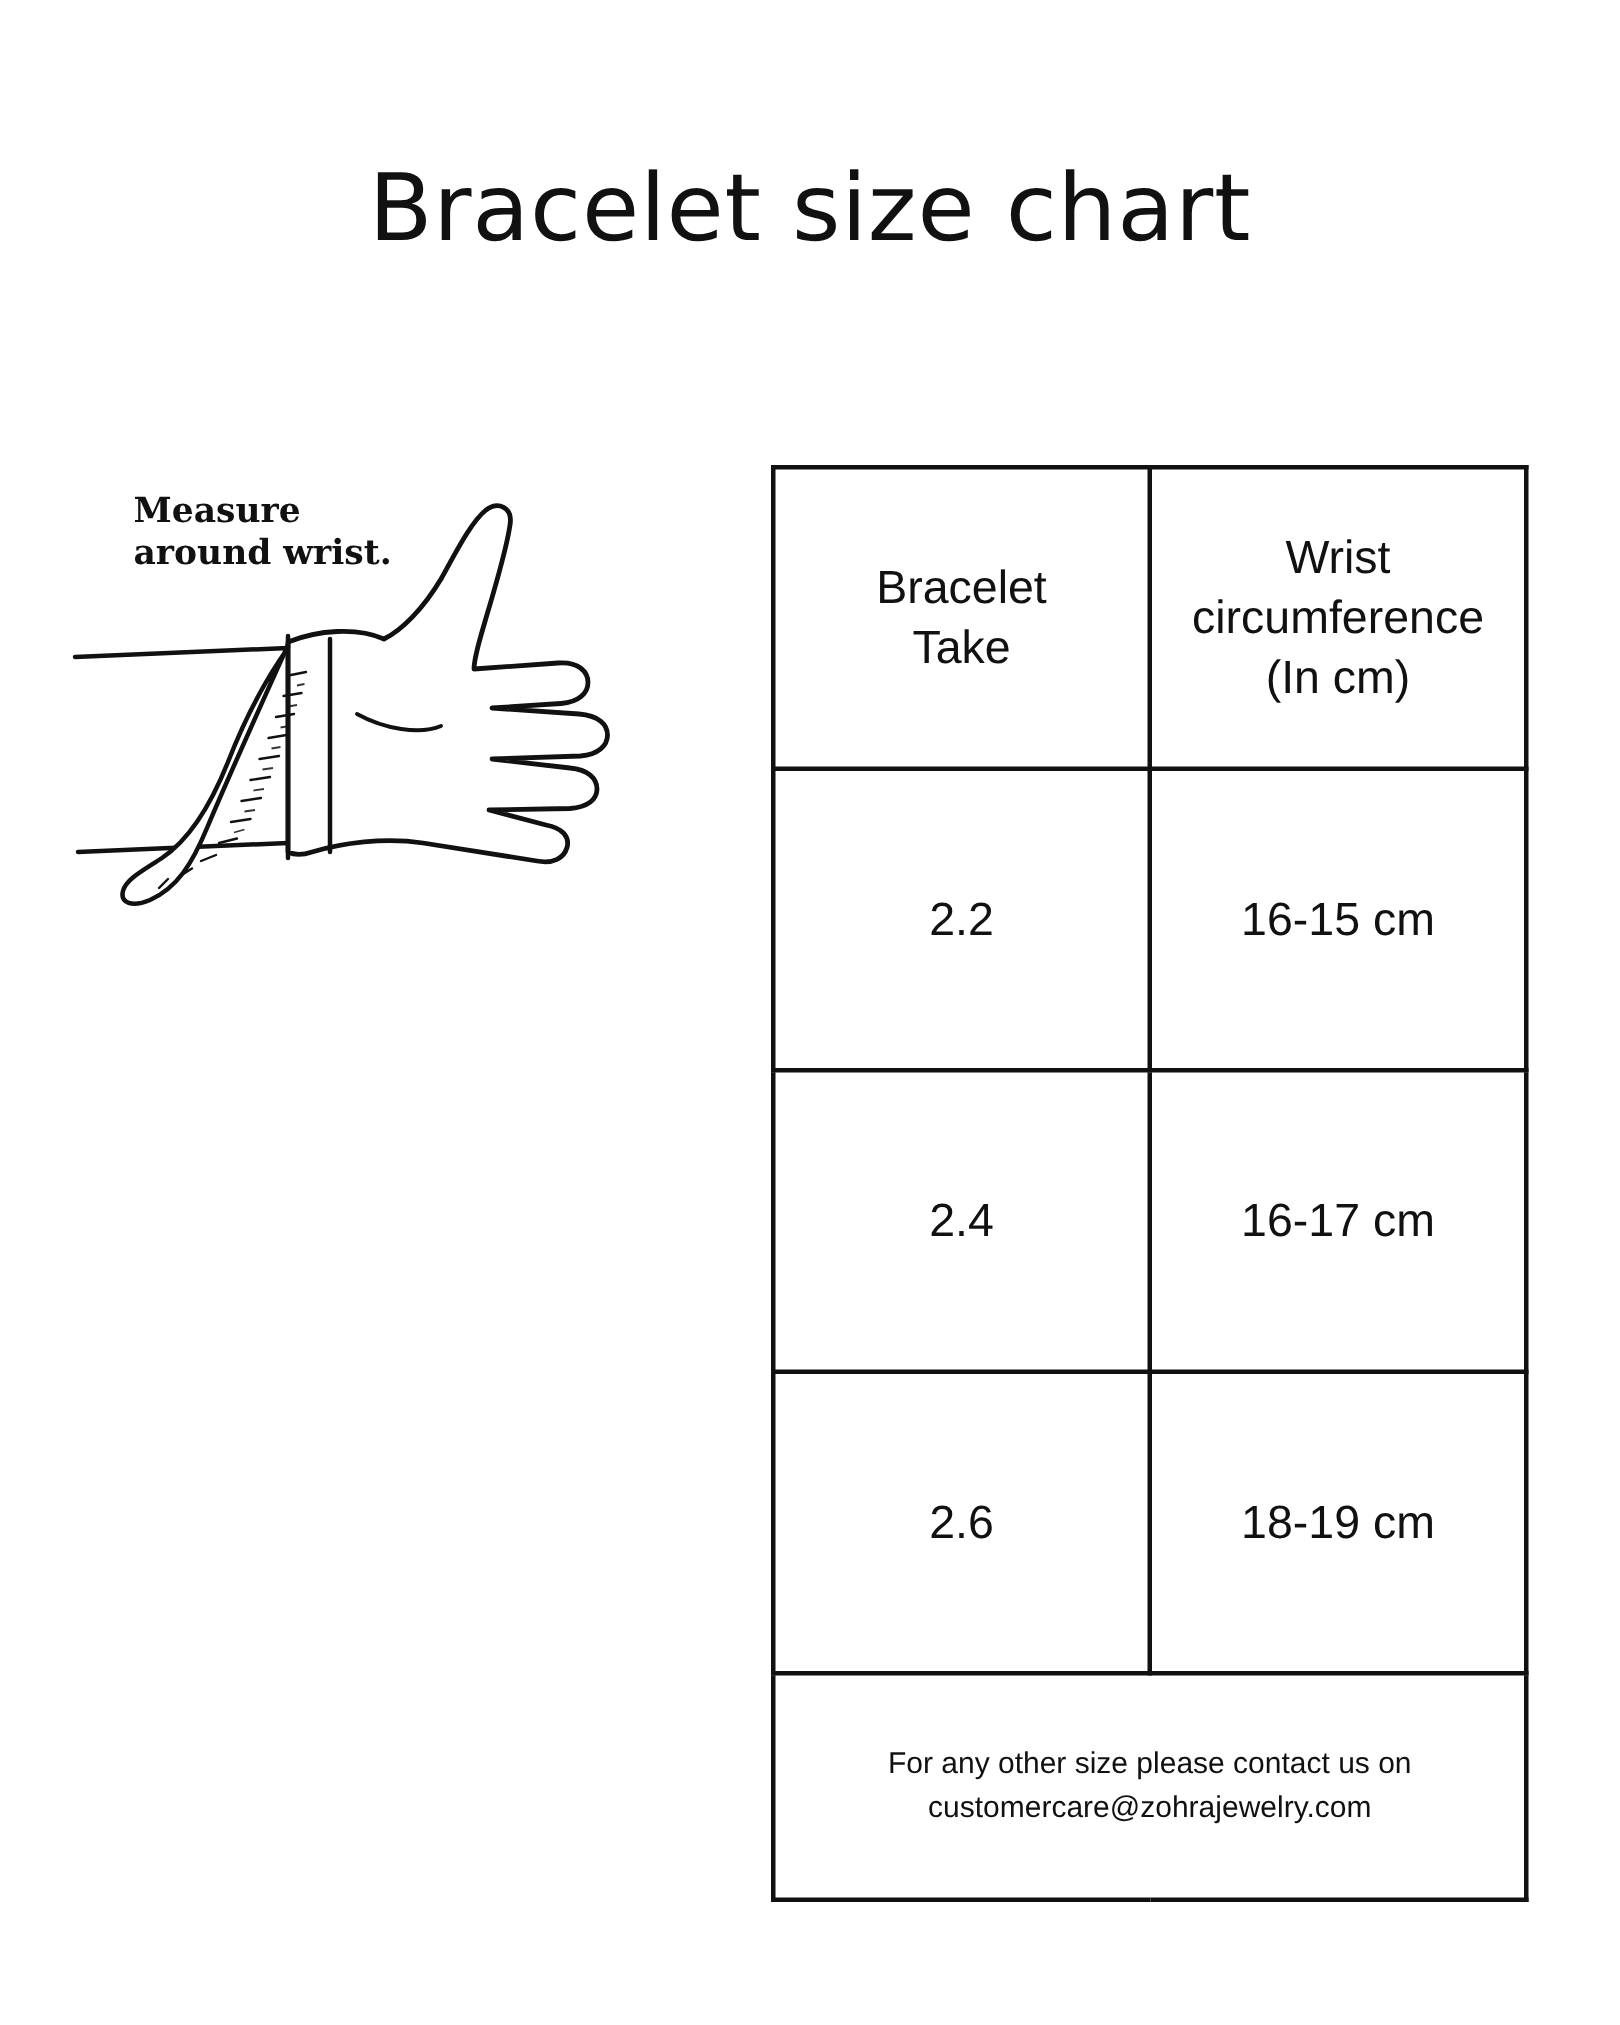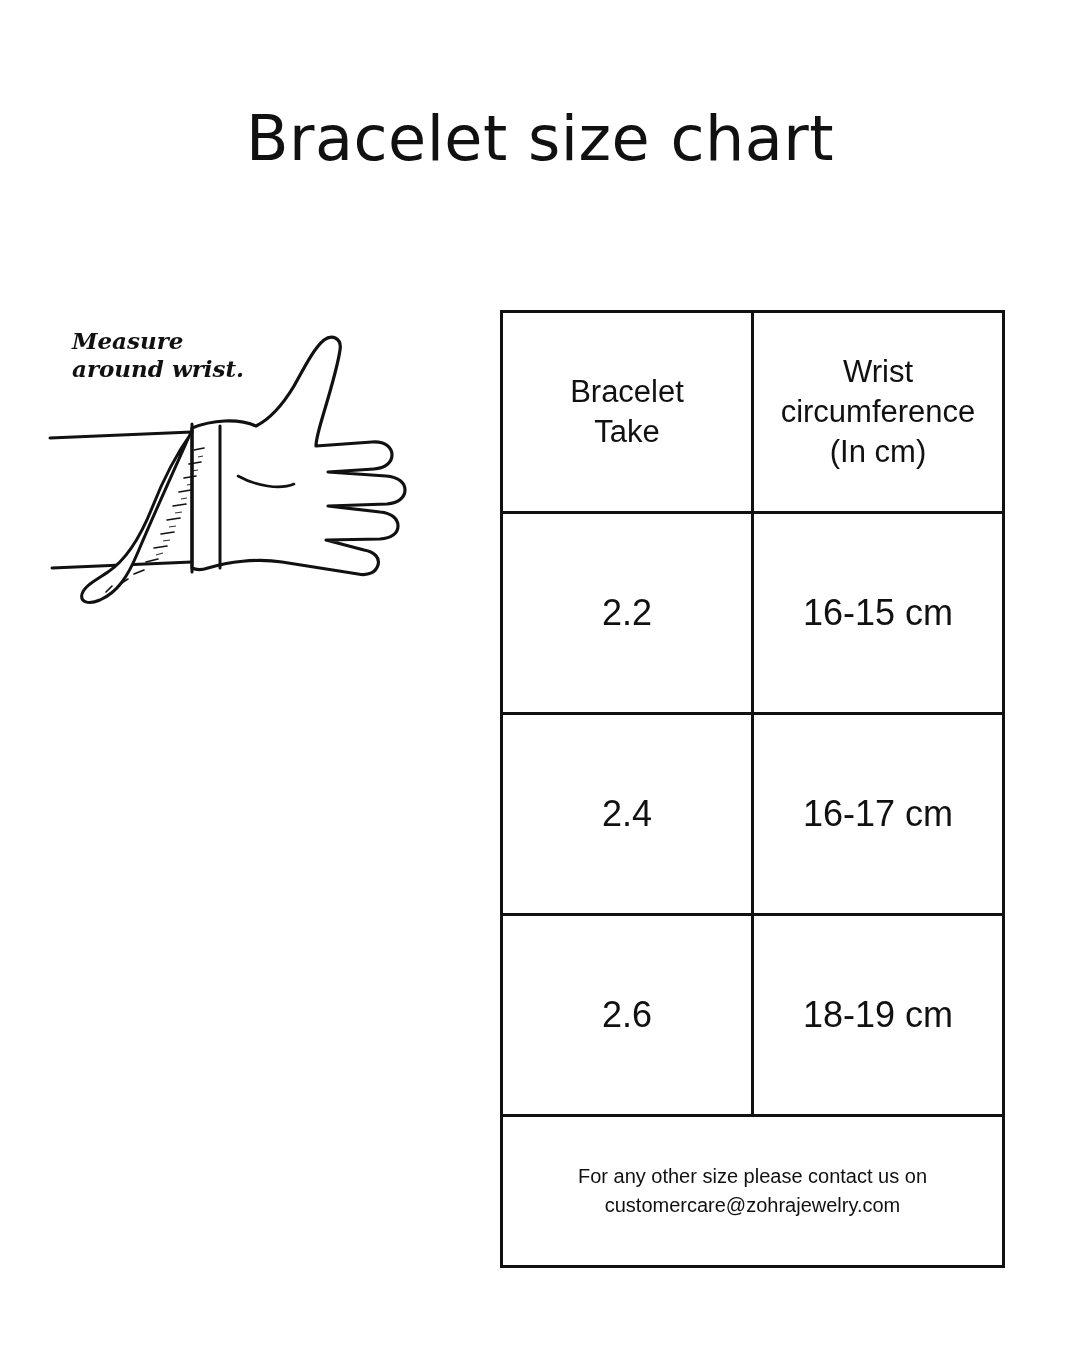--- a/index.html
+++ b/index.html
@@ -42,25 +42,24 @@
     top: 300px;
     width: 430px;
     height: 340px;
   }
   .illustration svg {
     display: block;
   }
 
   .measure-label {
     position: absolute;
-    left: 72px;
+    left: 89px;
     top: 327px;
     width: 180px;
     font-family: "DejaVu Serif", serif;
-    font-style: italic;
     font-weight: 700;
     font-size: 23px;
     line-height: 1.22;
     color: #111111;
   }
 
   
   .instructions {
     position: absolute;
     left: 48px;
@@ -73,21 +72,21 @@
   .instructions p {
     margin: 0 0 40px 0;
   }
   .instructions p:last-child {
     margin-bottom: 0;
   }
 
   
   .size-table {
     position: absolute;
-    left: 500px;
+    left: 514px;
     top: 310px;
     width: 492px;
     border-collapse: collapse;
     table-layout: fixed;
   }
   .size-table td, .size-table th {
     border: 3px solid #111111;
     text-align: center;
     vertical-align: middle;
     font-weight: 400;
@@ -95,21 +94,21 @@
   }
   .size-table th {
     height: 196px;
     font-size: 31px;
     line-height: 1.28;
   }
   .size-table th.col-a { width: 246px; }
   .size-table th.col-b { width: 246px; }
   .size-table td.cell {
     height: 196px;
-    font-size: 36px;
+    font-size: 31px;
   }
   .note-cell {
     height: 148px;
     font-size: 20px;
     line-height: 1.45;
     padding: 0 16px;
   }
 </style>
 </head>
 <body>

